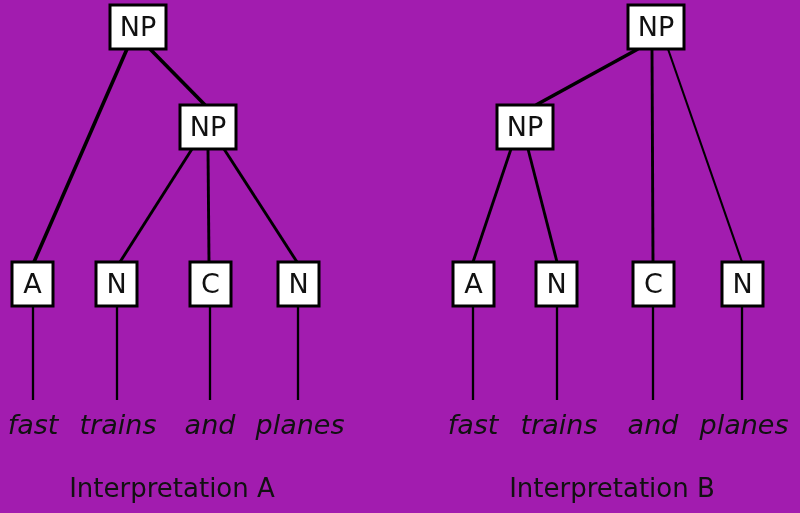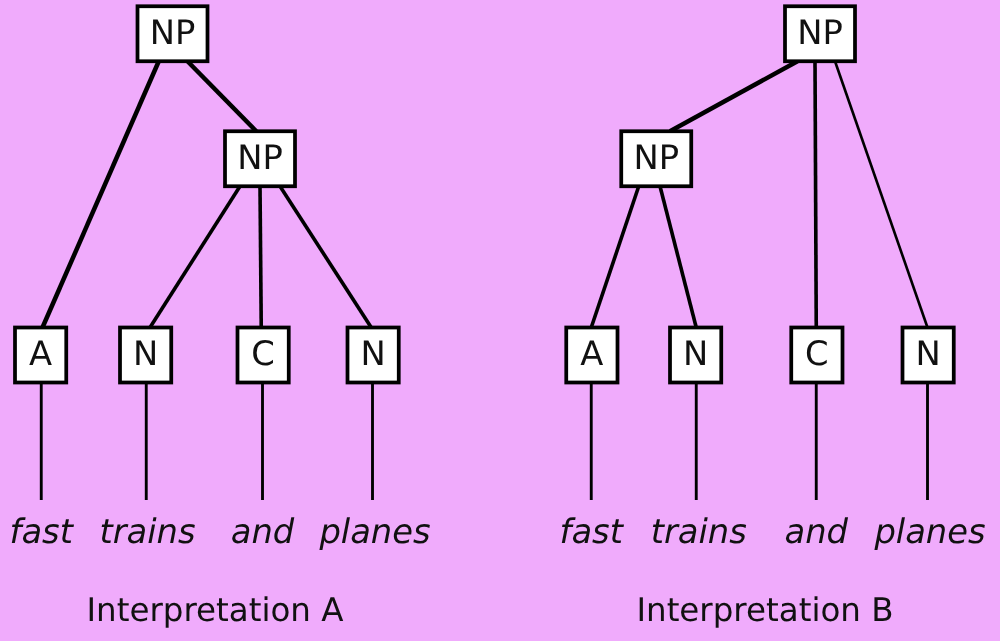--- a/index.html
+++ b/index.html
@@ -4,21 +4,21 @@
 <style>
   html, body {
     margin: 0;
     padding: 0;
     background: #ffffff;
   }
   #canvas {
     position: relative;
     width: 800px;
     height: 513px;
-    background: #f0abfc;
+    background: #a21caf;
     overflow: hidden;
     font-family: "DejaVu Sans", "Liberation Sans", sans-serif;
   }
   svg.tree-layer {
     position: absolute;
     left: 0;
     top: 0;
     width: 800px;
     height: 513px;
   }

